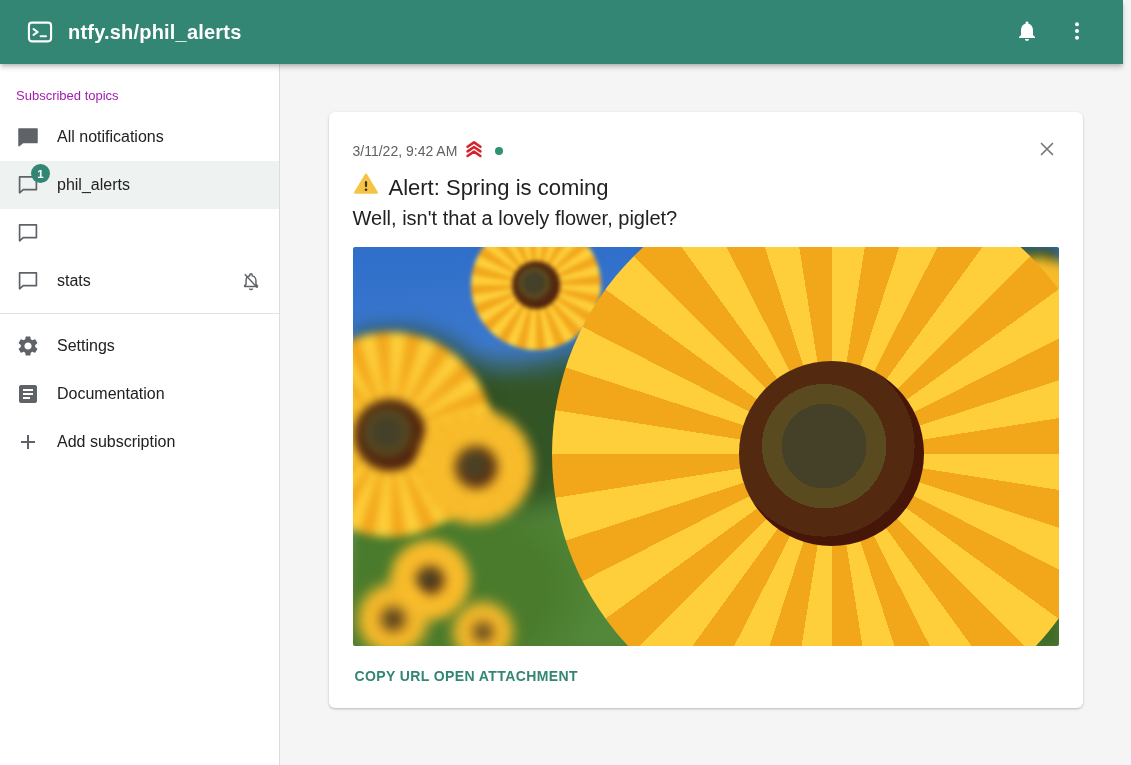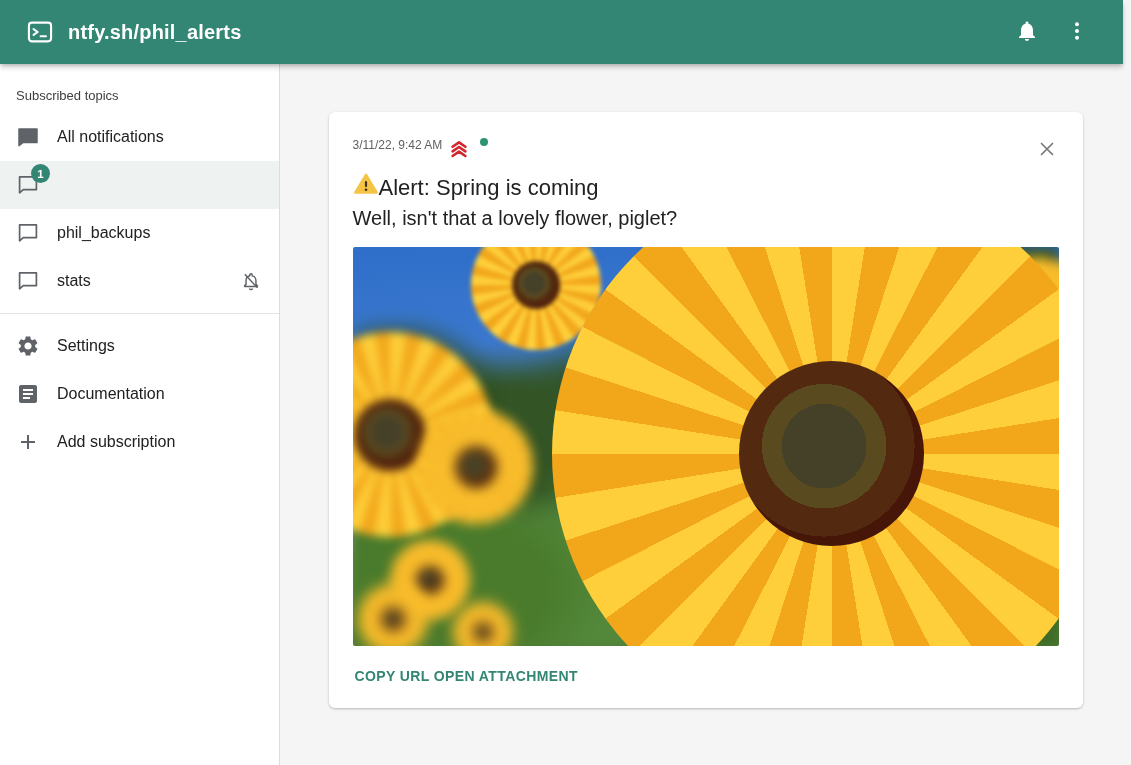--- a/index.html
+++ b/index.html
@@ -11,43 +11,43 @@
     background:var(--primary,#338574); display:flex; align-items:center;
     padding:0 26px; box-shadow:0 2px 4px -1px rgba(0,0,0,.2), 0 4px 5px 0 rgba(0,0,0,.14); }
   .appbar-title { color:#fff; font-size:20px; font-weight:700; margin-left:14px; letter-spacing:.2px; }
   .appbar-spacer { flex:1; }
   .iconbtn { background:none; border:none; cursor:pointer; display:flex; align-items:center;
     justify-content:center; width:40px; height:40px; border-radius:50%; }
 
   
   .layout { display:flex; height:765px; padding-top:64px; }
   .sidebar { width:280px; background:#fff; border-right:1px solid #dcdcdc; flex-shrink:0; }
-  .subheader { padding:24px 16px 10px 16px; color:#404040; font-size:13px; font-weight:500; }
+  .subheader { padding:24px 16px 10px 16px; color:#a21caf; font-size:13px; font-weight:500; }
   .nav-item { height:48px; display:flex; align-items:center; padding:0 16px; gap:17px;
     font-size:16px; color:#212121; cursor:pointer; }
   .nav-item.selected { background:var(--selected-row,#eef2f1); }
   .icon-wrap { width:24px; height:24px; position:relative; flex-shrink:0; display:flex;
     align-items:center; justify-content:center; }
   .badge { position:absolute; top:-9px; right:-10px; width:19px; height:19px; border-radius:50%;
     background:var(--primary,#338574); color:#fff; font-size:11.5px; font-weight:700;
     display:flex; align-items:center; justify-content:center; }
   .nav-label { flex:1; }
   .divider { border:none; border-top:1px solid #e3e3e3; margin:8px 0; }
 
   
   .main { flex:1; overflow:auto; }
   .card { width:754px; margin:48px auto 0 auto; background:#fff; border-radius:6px;
     box-shadow:0 1px 3px rgba(0,0,0,.14), 0 1px 2px rgba(0,0,0,.12);
     padding:26px 24px 18px 24px; position:relative; }
   .close-btn { position:absolute; top:24px; right:22px; background:none; border:none;
     cursor:pointer; width:28px; height:28px; display:flex; align-items:center; justify-content:center; }
-  .meta { display:flex; align-items:flex-start; gap:6px; color:#616161; font-size:12px; }
+  .meta { display:flex; align-items:center; gap:6px; color:#616161; font-size:14px; }
   .unread-dot { width:8px; height:8px; border-radius:50%; background:var(--unread-dot,#2e9370); margin-left:4px; }
   .note-title { margin-top:8px; font-size:22px; font-weight:400; color:#212121;
-    display:flex; align-items:center; line-height:30px; }
+    display:flex; align-items:center; gap:10px; line-height:30px; }
   .note-body { margin-top:2px; font-size:20px; color:#212121; line-height:22px; }
   .tags { margin-top:8px; font-size:15px; color:#757575; }
   .actions { margin-top:16px; display:flex; }
   .action-btn { background:none; border:none; cursor:pointer; color:var(--primary,#338574);
     font-family:"Liberation Sans",sans-serif; font-size:14px; font-weight:700;
     letter-spacing:.4px; padding:6px 2px; border-radius:4px; }
 
   
   .att { margin-top:18px; width:706px; height:399px; border-radius:2px; overflow:hidden;
     position:relative; cursor:pointer;
@@ -139,29 +139,29 @@
       <span class="nav-label">All notifications</span>
     </div>
 
     <div class="nav-item selected">
       <span class="icon-wrap">
         <svg width="24" height="24" viewBox="0 0 24 24">
             <path d="M3.6 3.8h16.8v12.8H7.2l-3.6 3.2z" fill="none" stroke="#5f6368" stroke-width="1.7" stroke-linejoin="round"></path>
           </svg>
         <span class="badge">1</span>
       </span>
+      <span class="nav-label">phil_alerts</span>
     </div>
 
     <div class="nav-item">
       <span class="icon-wrap">
         <svg width="24" height="24" viewBox="0 0 24 24">
             <path d="M3.6 3.8h16.8v12.8H7.2l-3.6 3.2z" fill="none" stroke="#5f6368" stroke-width="1.7" stroke-linejoin="round"></path>
           </svg>
       </span>
-      <span class="nav-label">phil_backups</span>
     </div>
 
     <div class="nav-item">
       <span class="icon-wrap">
         <svg width="24" height="24" viewBox="0 0 24 24">
             <path d="M3.6 3.8h16.8v12.8H7.2l-3.6 3.2z" fill="none" stroke="#5f6368" stroke-width="1.7" stroke-linejoin="round"></path>
           </svg>
       </span>
       <span class="nav-label">stats</span>
       <span class="icon-wrap">

